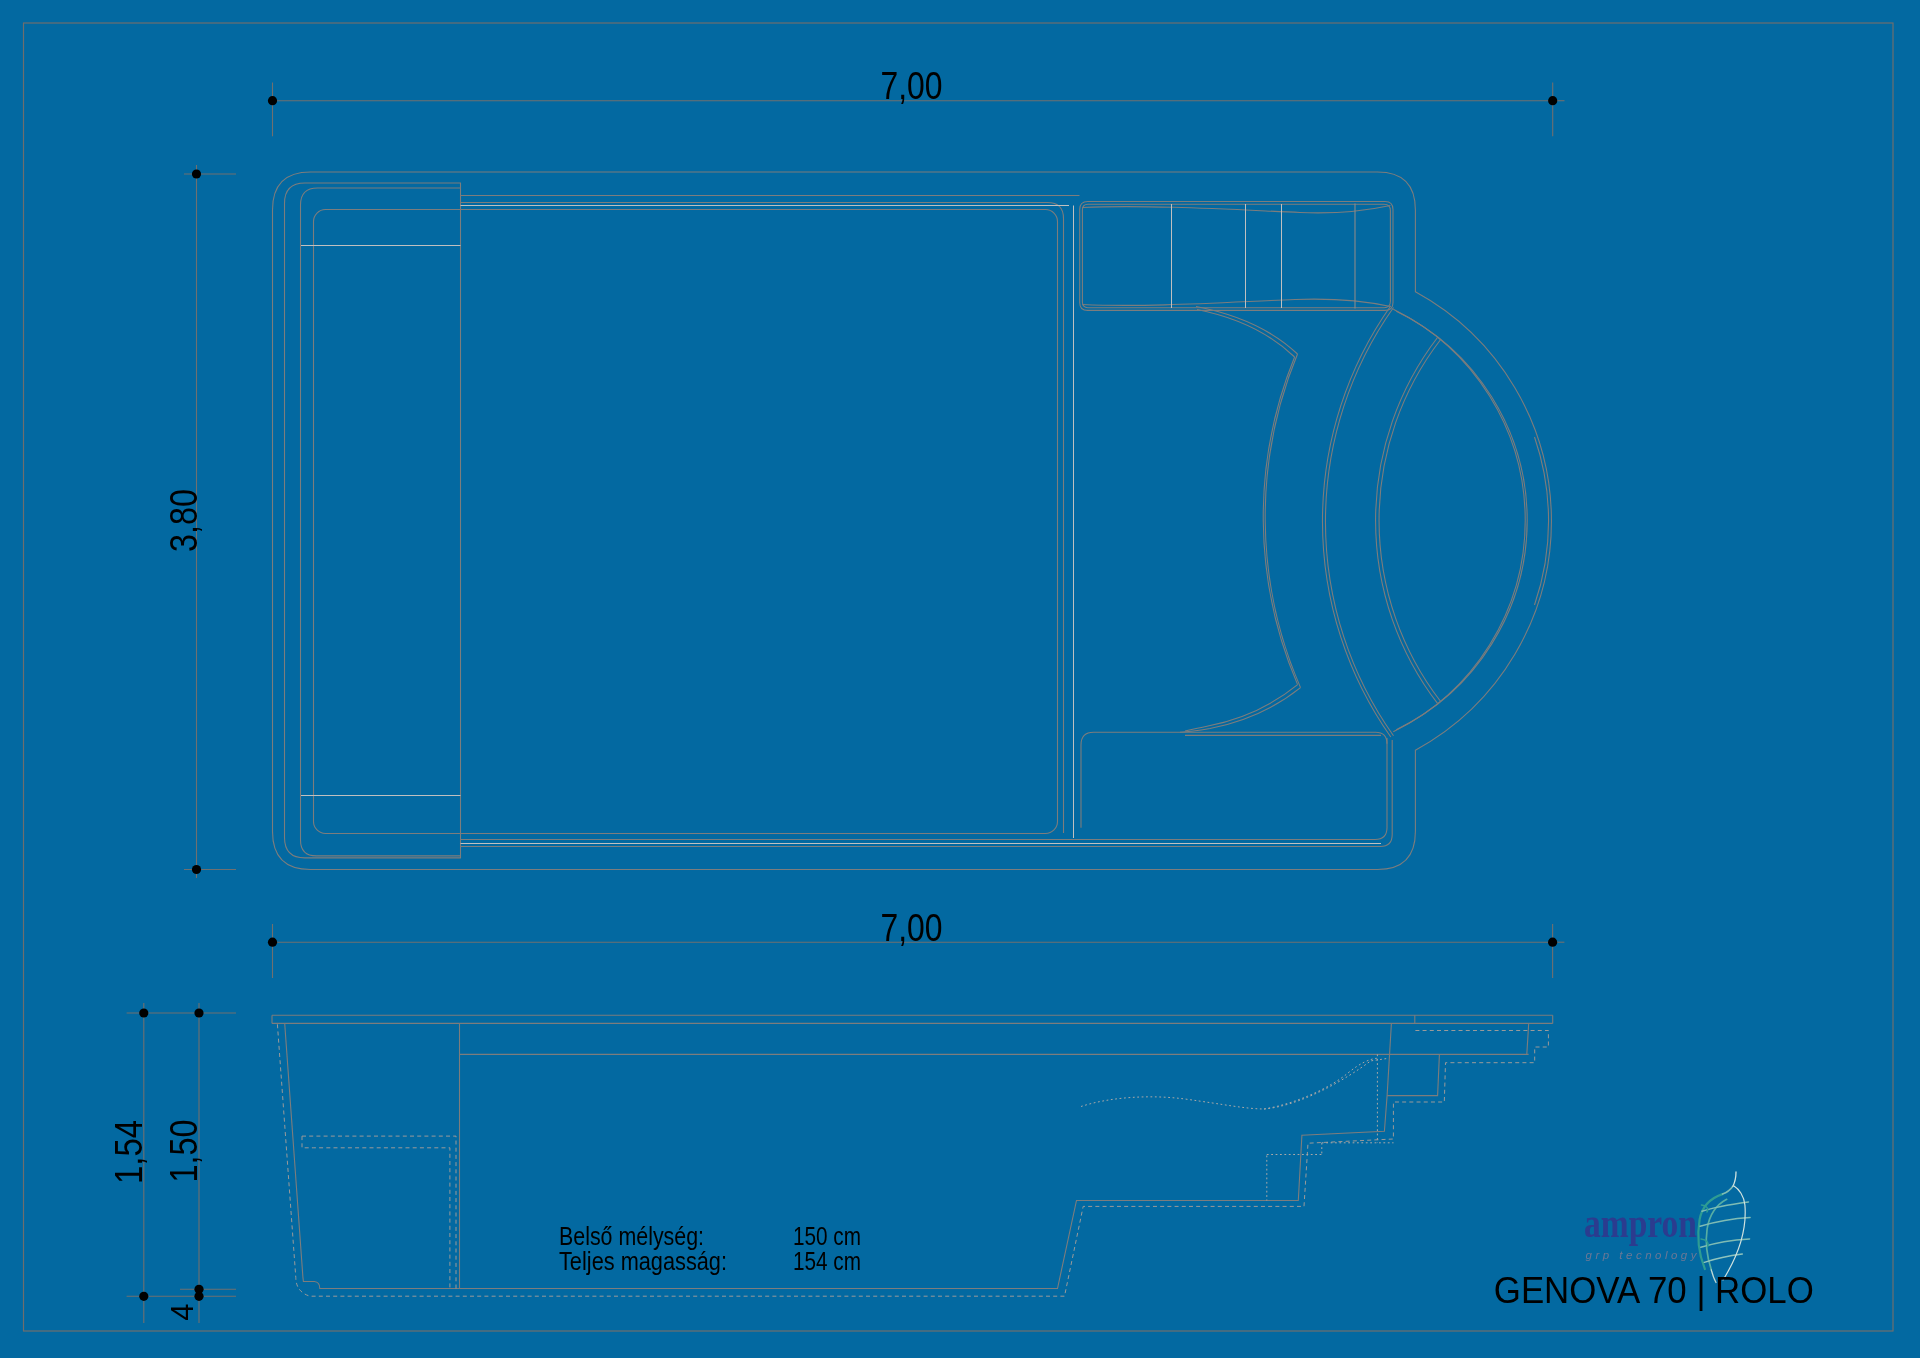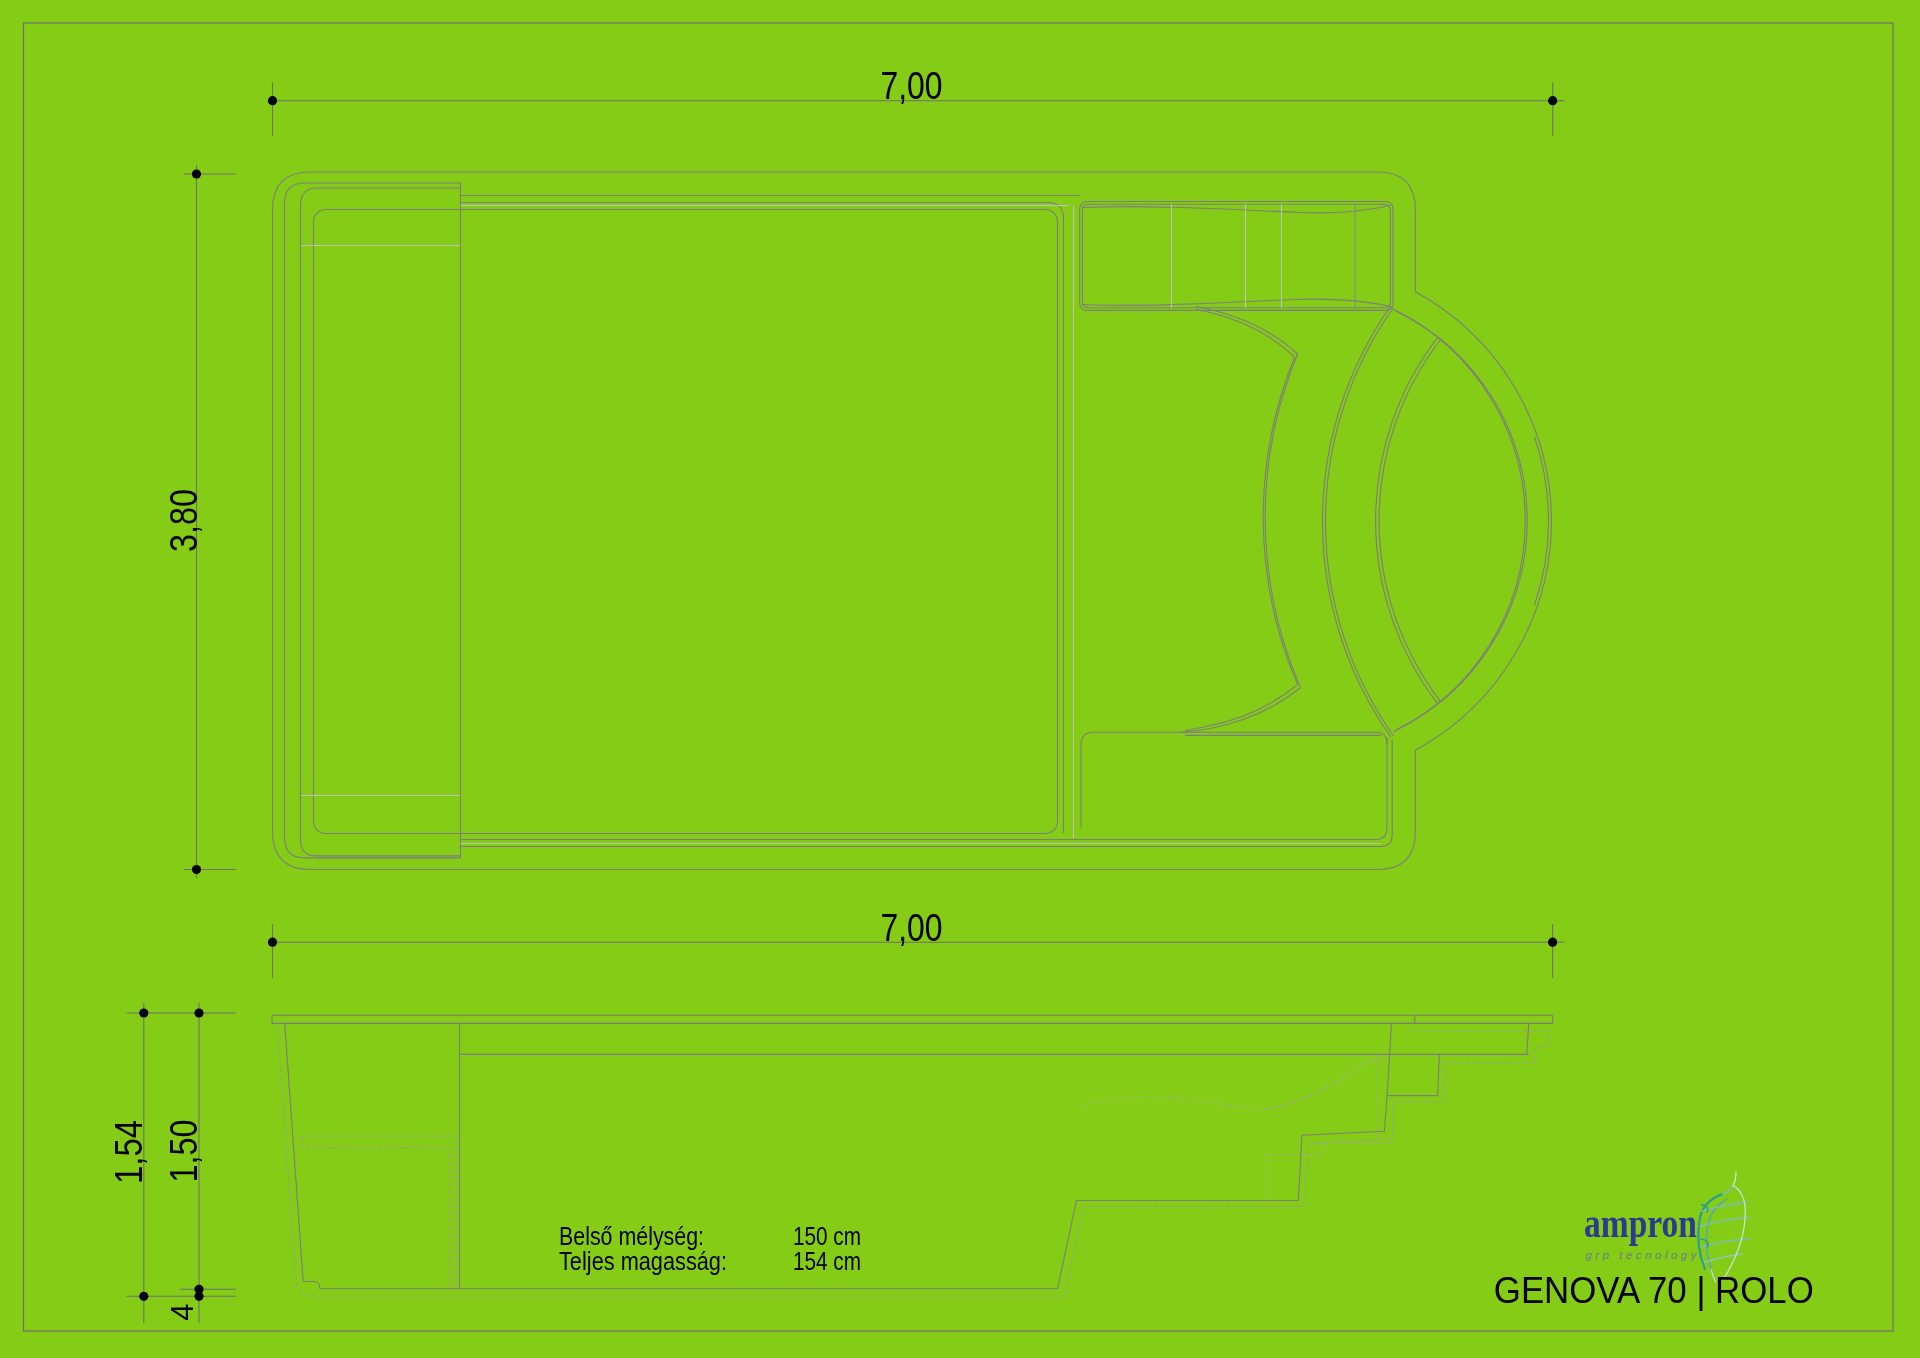--- a/index.html
+++ b/index.html
@@ -1,16 +1,16 @@
 <!DOCTYPE html>
 <html><head>
 <meta charset="utf-8">
 <style>
   html,body{margin:0;padding:0;background:#ffffff;}
-  .page{position:relative;width:1920px;height:1358px;background:#84cc16;font-family:"Liberation Sans",sans-serif;}
+  .page{position:relative;width:1920px;height:1358px;background:#0369a1;font-family:"Liberation Sans",sans-serif;}
   svg{position:absolute;left:0;top:0;}
 </style>
 </head>
 <body>
 <div class="page">
 <svg width="1920" height="1358" viewBox="0 0 1920 1358">
 
 <rect x="23.5" y="23" width="1869.5" height="1308" fill="none" stroke="#6e6e6e" stroke-width="1.2"></rect>
 
 <g stroke="#7d7d7d" stroke-width="1.1" fill="none" stroke-linecap="butt">

